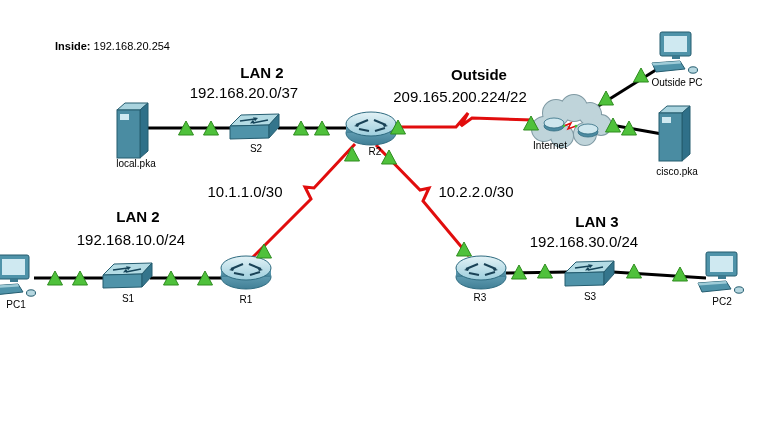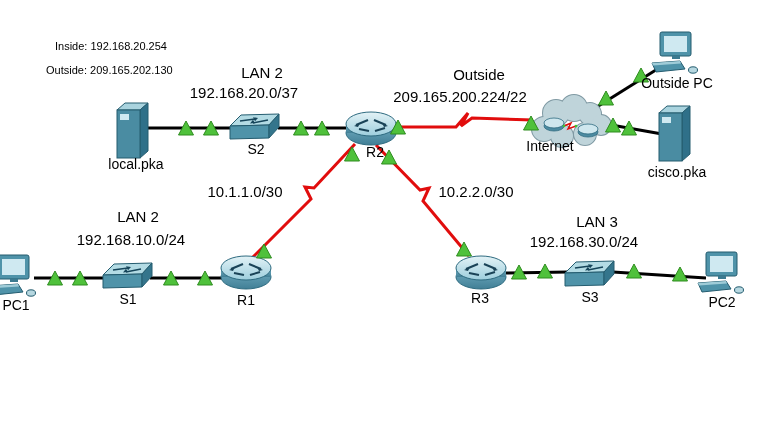--- a/index.html
+++ b/index.html
@@ -3,30 +3,30 @@
 <meta charset="utf-8">
 <style>
   html,body{margin:0;padding:0;background:#fff;}
   #canvas{
     position:relative;width:771px;height:435px;background:#ffffff;
     overflow:hidden;font-family:"Liberation Sans", sans-serif;
   }
   #netsvg{position:absolute;left:0;top:0;}
   .lbl{
     position:absolute;transform:translateX(-50%);white-space:nowrap;
-    font-size:14px;color:#000;line-height:12px;
+    font-size:10px;color:#000;line-height:12px;
   }
   .note{
     position:absolute;white-space:nowrap;font-size:11px;color:#000;line-height:13px;
   }
   .ann{
     position:absolute;transform:translateX(-50%);white-space:nowrap;
     font-size:15px;color:#000;line-height:13px;
   }
-  .ann.bold, .note b{font-weight:normal;}
+  .ann.bold, .note b{font-weight:bold;}
   .tri{stroke:#2e8c1f;stroke-width:1;}
   .devlabels{pointer-events:none;}
 </style>
 </head>
 <body>
 
 <div id="canvas">
 
   <svg id="netsvg" width="771" height="435" viewBox="0 0 771 435">
     <defs>
@@ -196,23 +196,20 @@
     <span class="lbl" style="left:256px;top:143px">S2</span>
     <span class="lbl" style="left:375px;top:146px">R2</span>
     <span class="lbl" style="left:550px;top:140px">Internet</span>
     <span class="lbl" style="left:677px;top:77px">Outside PC</span>
     <span class="lbl" style="left:677px;top:166px">cisco.pka</span>
   </div>
 
   <div class="note" style="left:55px;top:40px">
     <b>Inside:</b> <span>192.168.20.254</span>
   </div>
-  <div class="note" style="left:46px;top:64px">
-    <b>Outside:</b> <span>209.165.202.130</span>
-  </div>
 
   <div class="ann bold" style="left:262px;top:66px">LAN 2</div>
   <div class="ann" style="left:244px;top:86px">192.168.20.0/37</div>
   <div class="ann bold" style="left:479px;top:68px">Outside</div>
   <div class="ann" style="left:460px;top:90px">209.165.200.224/22</div>
   <div class="ann" style="left:245px;top:185px">10.1.1.0/30</div>
   <div class="ann" style="left:476px;top:185px">10.2.2.0/30</div>
   <div class="ann bold" style="left:138px;top:210px">LAN 2</div>
   <div class="ann" style="left:131px;top:233px">192.168.10.0/24</div>
   <div class="ann bold" style="left:597px;top:215px">LAN 3</div>

